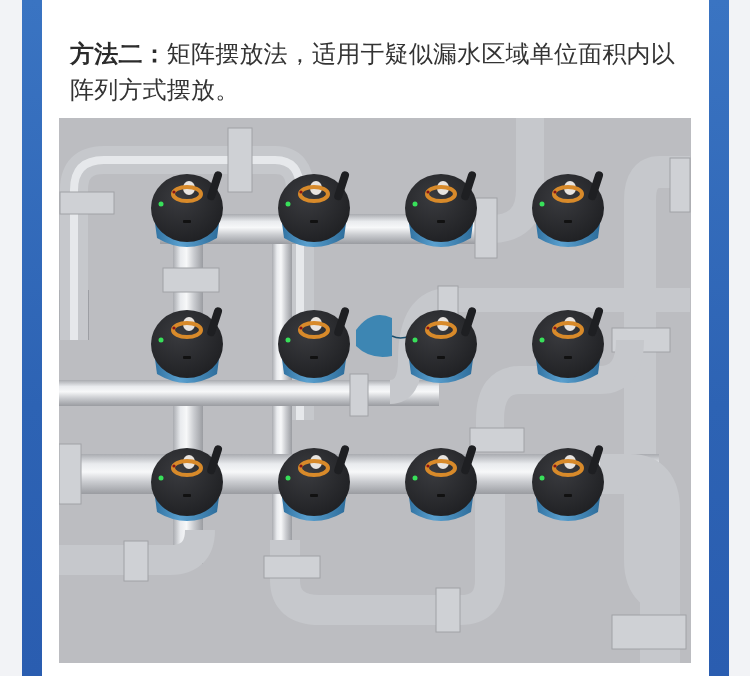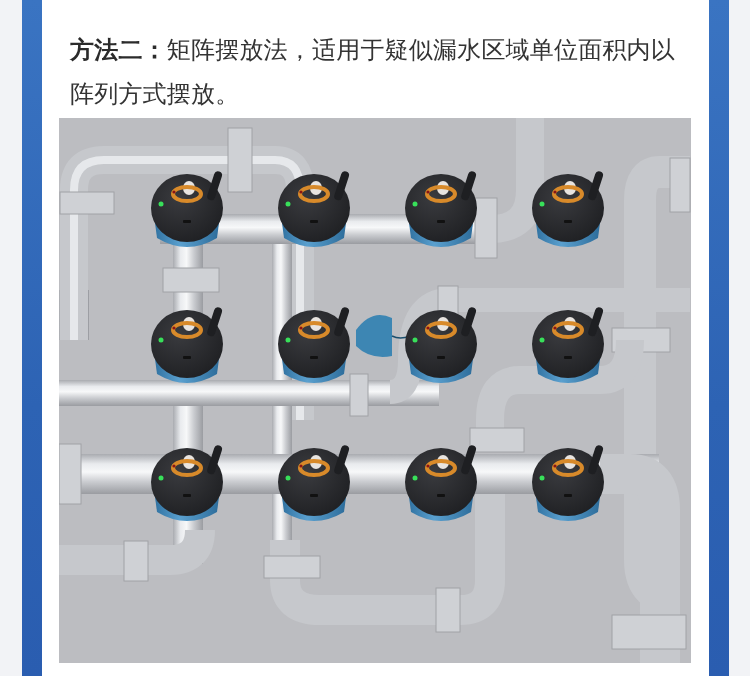--- a/index.html
+++ b/index.html
@@ -1,21 +1,21 @@
 <!DOCTYPE html>
 <html><head>
 <meta charset="utf-8">
 <style>
   html,body{margin:0;padding:0;}
   body{width:750px;height:676px;background:#f2f3f6;position:relative;overflow:hidden;font-family:"DejaVu Sans","Liberation Sans",sans-serif;}
   .bar{position:absolute;top:0;width:20px;height:676px;background:linear-gradient(180deg,#3a74c2 0%,#2d63b4 60%,#2a5db0 100%);}
   .bar.left{left:22px;}
   .bar.right{left:709px;}
   .card{position:absolute;left:42px;top:0;width:667px;height:676px;background:#ffffff;}
-  .desc{position:absolute;left:70px;top:28px;width:620px;font-size:24px;line-height:44px;color:#333333;letter-spacing:0.2px;}
+  .desc{position:absolute;left:70px;top:36px;width:620px;font-size:24px;line-height:36px;color:#333333;letter-spacing:0.2px;}
   .desc b{font-weight:bold;color:#2b2b2b;}
   .figure{position:absolute;left:59px;top:118px;width:632px;height:545px;background:#bcbdc1;overflow:hidden;}
   .figure svg{display:block;}
 </style>
 </head>
 <body>
 
 <div class="bar left"></div>
 <div class="bar right"></div>
 

